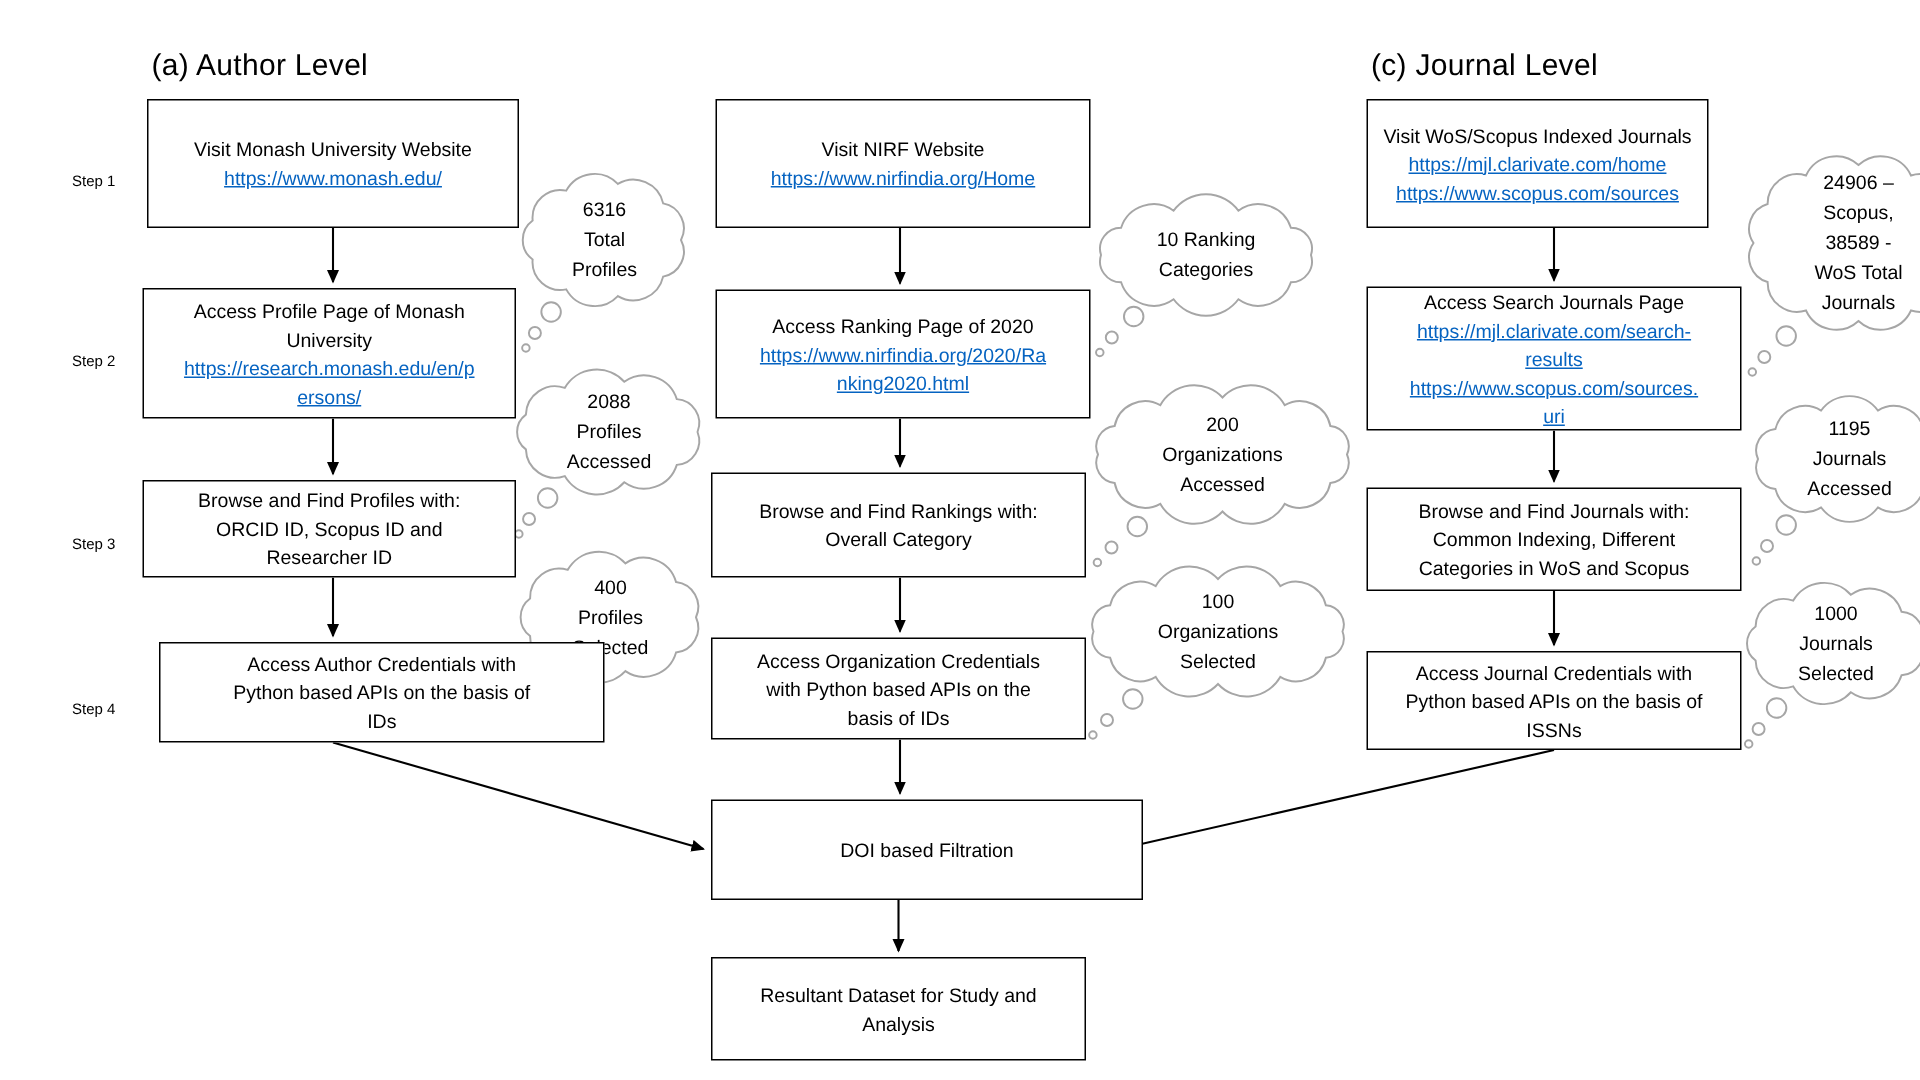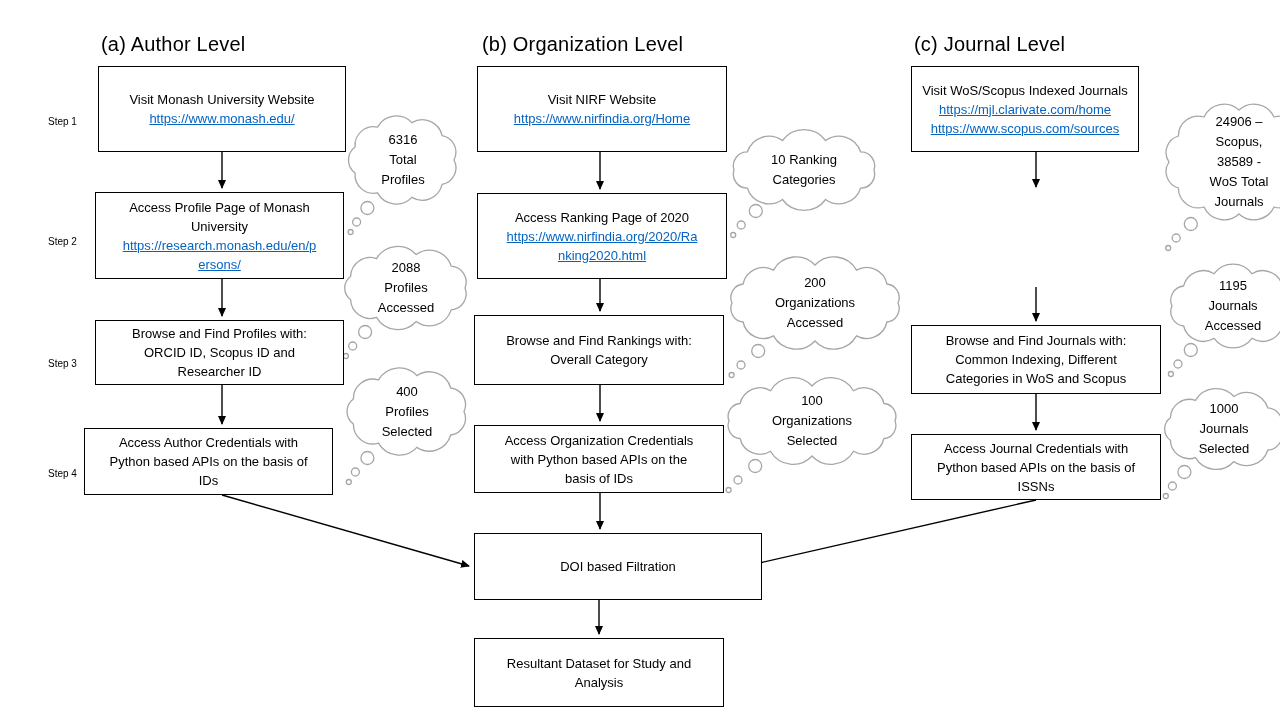--- a/index.html
+++ b/index.html
@@ -44,21 +44,20 @@
     <line x1="564" y1="385" x2="564" y2="421" stroke="#000" stroke-width="1.4" marker-end="url(#ah)"></line>
     <line x1="564" y1="493" x2="564" y2="529" stroke="#000" stroke-width="1.4" marker-end="url(#ah)"></line>
     <line x1="1000" y1="152" x2="1000" y2="187" stroke="#000" stroke-width="1.4" marker-end="url(#ah)"></line>
     <line x1="1000" y1="287" x2="1000" y2="321" stroke="#000" stroke-width="1.4" marker-end="url(#ah)"></line>
     <line x1="1000" y1="394" x2="1000" y2="430" stroke="#000" stroke-width="1.4" marker-end="url(#ah)"></line>
     <line x1="1000" y1="500" x2="697" y2="569" stroke="#000" stroke-width="1.4" marker-end="url(#ah)"></line>
     <line x1="563" y1="600" x2="563" y2="634" stroke="#000" stroke-width="1.4" marker-end="url(#ah)"></line>
   </svg>
 
   <div class="title" style="left:65px;top:33px">(a) Author Level</div>
-  <div class="title" style="left:446px;top:33px">(b) Organization Level</div>
   <div class="title" style="left:878px;top:33px">(c) Journal Level</div>
 
   <div class="step-label" style="top:116px">Step 1</div>
   <div class="step-label" style="top:236px">Step 2</div>
   <div class="step-label" style="top:358px">Step 3</div>
   <div class="step-label" style="top:468px">Step 4</div>
 
   <div class="box" style="left:62px;top:66px;width:248px;height:86px">
       <div class="line">Visit Monash University Website</div>
       <div class="line link">https://www.monash.edu/</div>
@@ -67,21 +66,21 @@
       <div class="line">Access Profile Page of Monash</div>
       <div class="line">University</div>
       <div class="line link">https://research.monash.edu/en/p</div>
       <div class="line link">ersons/</div>
     </div>
   <div class="box" style="left:59px;top:320px;width:249px;height:65px">
       <div class="line">Browse and Find Profiles with:</div>
       <div class="line">ORCID ID, Scopus ID and</div>
       <div class="line">Researcher ID</div>
     </div>
-  <div class="box" style="left:48px;top:428px;width:249px;height:67px">
+  <div class="box" style="left:70px;top:428px;width:297px;height:67px">
       <div class="line">Access Author Credentials with</div>
       <div class="line">Python based APIs on the basis of</div>
       <div class="line">IDs</div>
     </div>
 
   <div class="box" style="left:441px;top:66px;width:250px;height:86px">
       <div class="line">Visit NIRF Website</div>
       <div class="line link">https://www.nirfindia.org/Home</div>
     </div>
   <div class="box" style="left:441px;top:193px;width:250px;height:86px">
@@ -96,20 +95,27 @@
   <div class="box" style="left:438px;top:425px;width:250px;height:68px">
       <div class="line">Access Organization Credentials</div>
       <div class="line">with Python based APIs on the</div>
       <div class="line">basis of IDs</div>
     </div>
 
   <div class="box" style="left:875px;top:66px;width:228px;height:86px">
       <div class="line">Visit WoS/Scopus Indexed Journals</div>
       <div class="line link">https://mjl.clarivate.com/home</div>
       <div class="line link">https://www.scopus.com/sources</div>
+    </div>
+  <div class="box" style="left:875px;top:191px;width:250px;height:96px">
+      <div class="line">Access Search Journals Page</div>
+      <div class="line link">https://mjl.clarivate.com/search-</div>
+      <div class="line link">results</div>
+      <div class="line link">https://www.scopus.com/sources.</div>
+      <div class="line link">uri</div>
     </div>
   <div class="box" style="left:875px;top:325px;width:250px;height:69px">
       <div class="line">Browse and Find Journals with:</div>
       <div class="line">Common Indexing, Different</div>
       <div class="line">Categories in WoS and Scopus</div>
     </div>
   <div class="box" style="left:875px;top:434px;width:250px;height:66px">
       <div class="line">Access Journal Credentials with</div>
       <div class="line">Python based APIs on the basis of</div>
       <div class="line">ISSNs</div>

